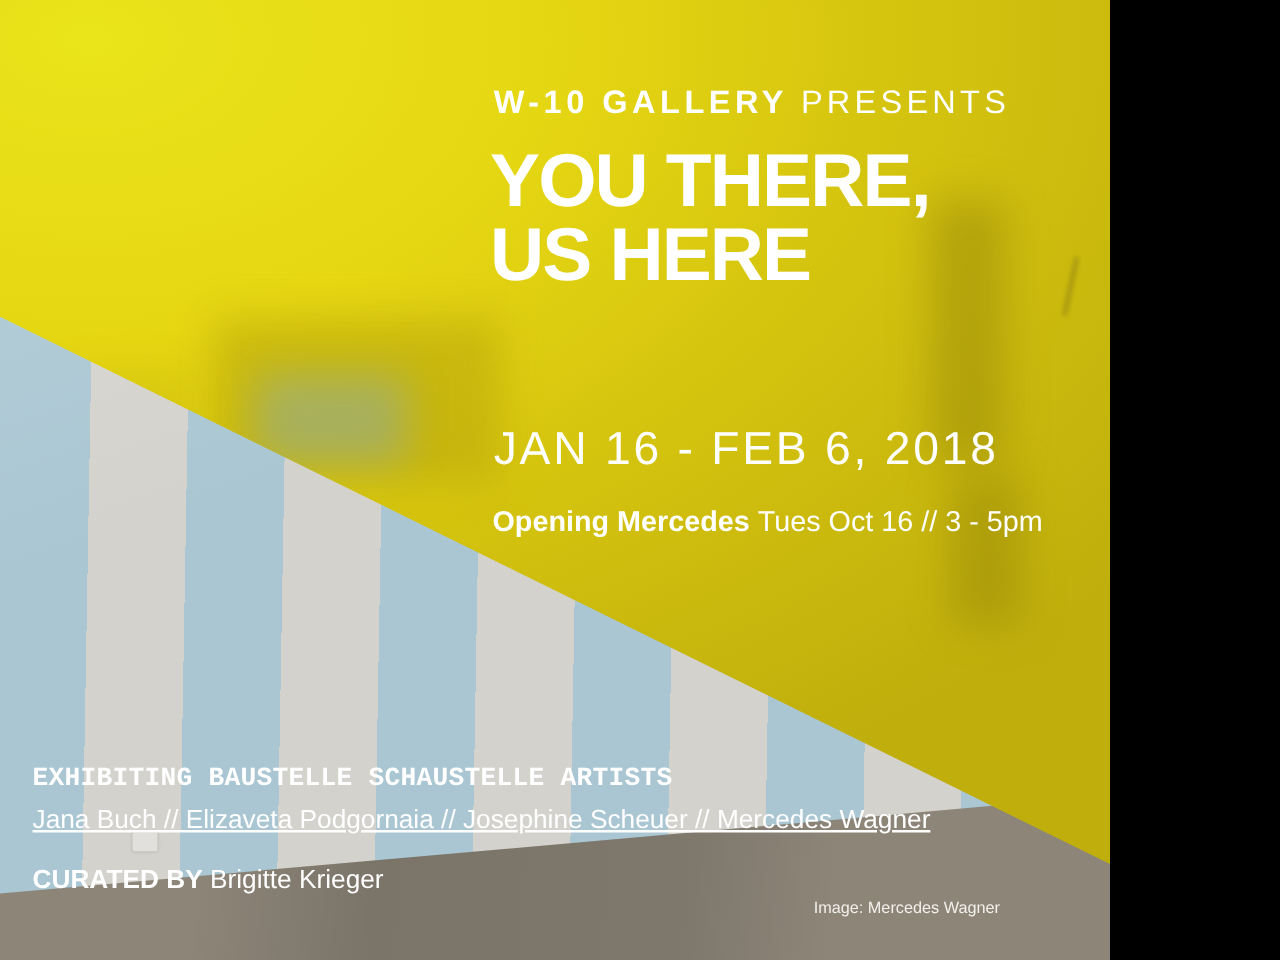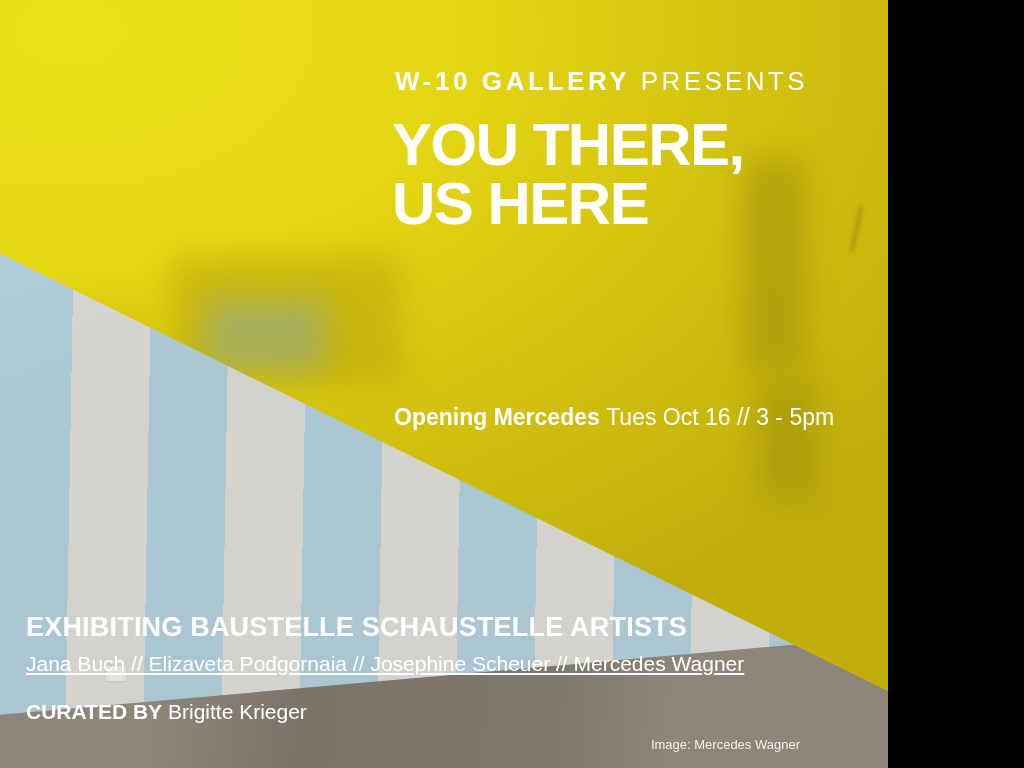--- a/index.html
+++ b/index.html
@@ -100,36 +100,36 @@
   .reception{
     left:394px;top:406px;
     font-size:23px;line-height:1;
     white-space:nowrap;
   }
   .reception .bold{font-weight:700;}
   .reception .light{font-weight:300;}
 
   .credits{position:absolute;left:26px;top:612px;}
   .exh-head{
-    font-size:27px;font-weight:700;letter-spacing:.2px;
-    text-transform:uppercase;color:#fff;white-space:nowrap;
+    font-size:21px;font-weight:700;letter-spacing:.2px;
+    text-transform:uppercase;color:#fff;white-space:nowrap;font-family:Liberation Mono, monospace;
   }
   .artists{
     margin-top:9px;
     font-size:21px;font-weight:300;color:#fff;white-space:nowrap;text-decoration:underline;
   }
   .curated{
     margin-top:24px;
     font-size:21px;color:#fff;white-space:nowrap;
   }
   .curated .bold{font-weight:700;text-transform:uppercase;}
   .curated .light{font-weight:300;}
 
   .imgcredit{
-    position:absolute;right:88px;top:737px;
+    position:absolute;right:88px;top:718px;
     font-size:13px;font-weight:400;color:#f2f0ec;white-space:nowrap;
   }
 
   
   .watermark{
     position:absolute;left:915px;top:678px;width:104px;height:92px;
     opacity:.55;
   }
   .watermark svg{display:block;}
 </style>
@@ -159,20 +159,21 @@
   <div class="txt presents">
     <span class="bold">W-10 GALLERY</span>
     <span class="light">PRESENTS</span>
   </div>
 
   <div class="txt title">
     <span class="l1">YOU THERE,</span>
     <span class="l2">US HERE</span>
   </div>
 
+  <div class="txt dates">JAN 16 - FEB 6, 2018</div>
 
   <div class="txt reception">
     <span class="bold">Opening Mercedes</span>
     <span class="light">Tues Oct 16  //  3 - 5pm</span>
   </div>
 
   <div class="credits">
     <div class="exh-head">EXHIBITING BAUSTELLE SCHAUSTELLE ARTISTS</div>
     <div class="artists">Jana Buch // Elizaveta Podgornaia // Josephine Scheuer // Mercedes Wagner</div>
     <div class="curated">

